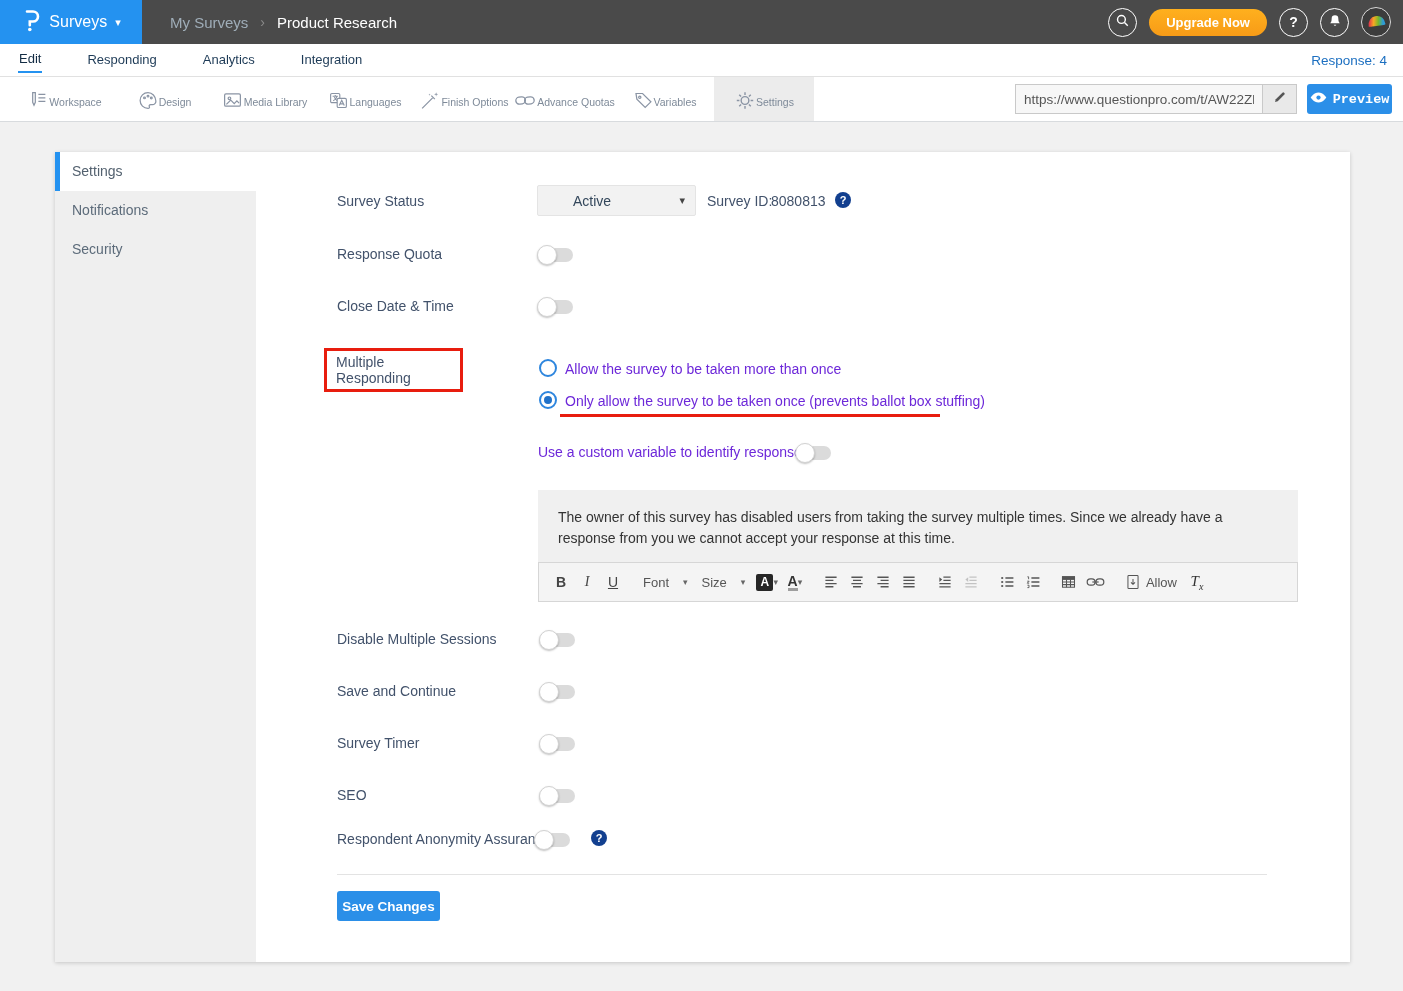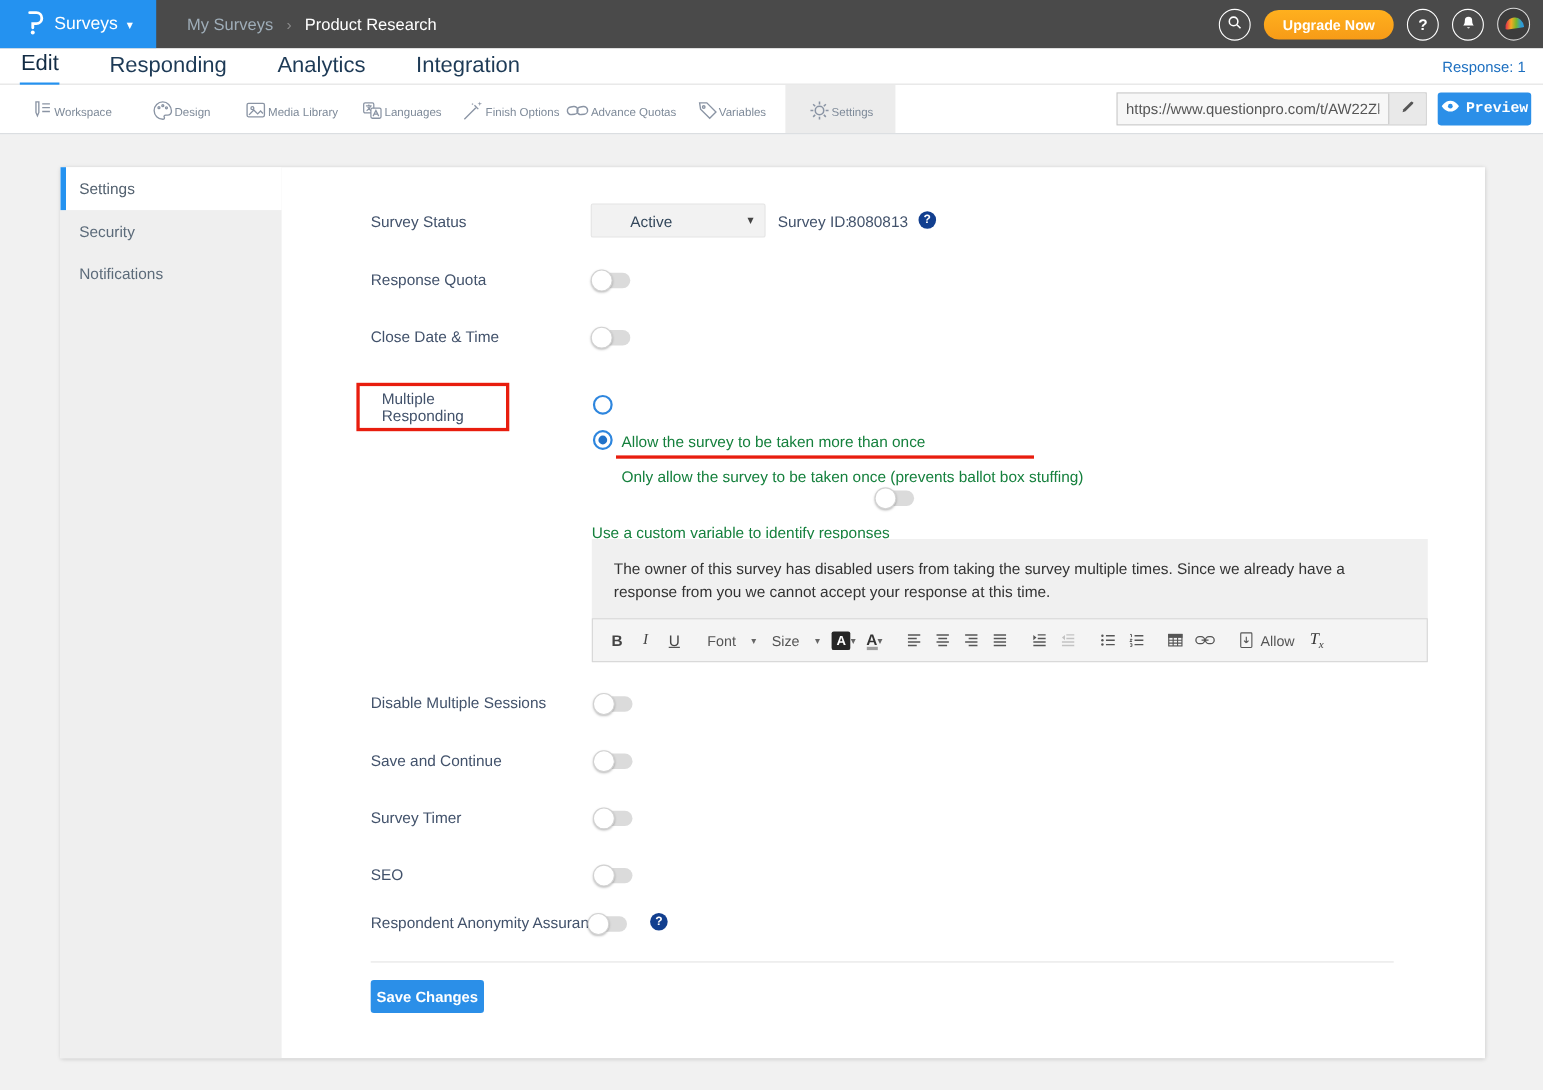--- a/index.html
+++ b/index.html
@@ -16,21 +16,21 @@
   .bc-sep { color:#8a8a8a; font-size:14px; }
   .bc-current { color:#fff; }
   .topbar-right { position:absolute; right:12px; top:0; height:44px; display:flex; align-items:center; gap:12px; }
   .circle-btn { width:29px; height:29px; border:1.5px solid #fff; border-radius:50%; display:flex; align-items:center; justify-content:center; color:#fff; font-weight:bold; font-size:14px; cursor:pointer; }
   .upgrade-btn { height:27px; padding:0 17px; background:linear-gradient(#ffb01e,#f79b17); border:none; border-radius:14px; color:#fff; font-weight:bold; font-size:13px; cursor:pointer; font-family:"Liberation Sans",sans-serif; }
   .avatar { width:30px; height:30px; border:1.5px solid #d8d8d8; border-radius:50%; background:#3c3c3c; position:relative; overflow:hidden; cursor:pointer; }
   .avatar .rainbow { position:absolute; left:6px; top:8px; width:17px; height:10px; border-radius:50% 50% 4px 4px / 100% 100% 8% 8%; background:linear-gradient(100deg,#e4354b 10%,#f7a823 35%,#76b82a 60%,#2e9bd6 85%); transform:rotate(-8deg); }
 
   
   .navbar { height:33px; background:#fff; border-bottom:1px solid #e1e1e1; display:flex; align-items:center; padding-left:18px; position:relative; }
-  .nav-tab { font-size:20px; color:#1d3a56; margin-right:44px; cursor:pointer; padding:4px 1px 5px; }
+  .nav-tab { font-size:13px; color:#1d3a56; margin-right:44px; cursor:pointer; padding:4px 1px 5px; }
   .nav-tab.active { color:#132c44; border-bottom:2px solid #2492f0; }
   .response-count { position:absolute; right:16px; color:#1c6fc0; font-size:13.5px; }
 
   
   .toolbar { height:45px; background:#fff; border-bottom:1px solid #d8dbde; display:flex; align-items:stretch; padding-left:14px; padding-right:11px; }
   .tool-item { width:100px; display:flex; flex-direction:row; align-items:center; justify-content:center; cursor:pointer; padding-top:3px; }
   .tool-item.active { background:#ececec; }
   .tool-item svg { display:block; }
   .tool-label { font-size:10.5px; color:#7e8a99; margin-top:2px; white-space:nowrap; }
   .tool-right { margin-left:auto; display:flex; align-items:center; gap:10px; }
@@ -56,24 +56,24 @@
   .dropdown { position:absolute; width:159px; height:31px; background:#f2f2f2; border:1px solid #e4e4e4; border-radius:2px; display:flex; align-items:center; padding:0 10px; cursor:pointer; }
   .dropdown .val { font-size:14px; color:#33475b; flex:1; }
   .dropdown .caret { font-size:11px; color:#444; }
 
   
   .help-dot { position:absolute; width:16px; height:16px; border-radius:50%; background:#123f8f; color:#fff; font-size:11px; font-weight:bold; display:flex; align-items:center; justify-content:center; cursor:pointer; }
 
   
   .radio { position:absolute; width:18px; height:18px; border:2px solid #2e86de; border-radius:50%; background:#fff; cursor:pointer; }
   .radio.checked::after { content:""; position:absolute; left:3px; top:3px; width:8px; height:8px; border-radius:50%; background:#2172c9; }
-  .radio-label { font-size:14px; color:#15803d;margin-top:32px; }
-
-  
-  .anno-box { position:absolute; border:3px solid #e81d0e; width:139px; height:44px; display:flex; align-items:center; padding-left:20px; }
+  .radio-label { font-size:14px; color:#6d28d9; }
+
+  
+  .anno-box { position:absolute; border:3px solid #e81d0e; width:139px; height:44px; display:flex; align-items:center; padding-left:9px; }
   .anno-underline { position:absolute; height:3px; background:#e81d0e; }
 
   
   .msg-box { position:absolute; background:#f0f0f0; width:760px; height:72px; padding:17px 20px; font-size:14px; line-height:21px; color:#333; }
   .editor-bar { position:absolute; width:760px; height:40px; background:#f4f4f4; border:1px solid #d6d6d6; display:flex; align-items:center; padding:0 10px; gap:2px; }
   .ed-btn { min-width:24px; height:26px; display:flex; align-items:center; justify-content:center; color:#444; font-size:14px; cursor:pointer; border-radius:2px; padding:0 3px; }
   .ed-btn.b { font-weight:bold; }
   .ed-btn.i { font-style:italic; font-family:"Liberation Serif",serif; }
   .ed-btn.u { text-decoration:underline; }
   .ed-select { display:flex; align-items:center; gap:14px; color:#555; font-size:13px; padding:0 6px; height:26px; cursor:pointer; }
@@ -132,21 +132,21 @@
       <span class="rainbow"></span>
     </div>
   </div>
 </div>
 
 <div class="navbar">
   <span class="nav-tab active">Edit</span>
   <span class="nav-tab">Responding</span>
   <span class="nav-tab">Analytics</span>
   <span class="nav-tab">Integration</span>
-  <span class="response-count">Response: 1</span>
+  <span class="response-count">Response: 4</span>
 </div>
 
 <div class="toolbar">
   <div class="tool-item">
     <span>
       <svg width="23" height="21" viewBox="0 0 24 24" stroke="#8a94a4" stroke-width="1.4" fill="none">
           <path d="M6.5 3v11l1.5 3.5L9.5 14V3z"></path>
           <path d="M13 5h8M13 9h8M13 13h8"></path>
         </svg>
     </span>
@@ -243,22 +243,22 @@
       </span>
       <span>Preview</span>
     </button>
   </div>
 </div>
 
 <div class="card">
 
   <div class="side">
     <div class="side-item active">Settings</div>
+    <div class="side-item">Notifications</div>
     <div class="side-item">Security</div>
-    <div class="side-item">Notifications</div>
   </div>
 
   <span class="abs flabel" style="left:282px; top:41px;">Survey Status</span>
   <div class="dropdown" style="left:482px; top:33px;padding-left:35px;">
     <span class="val">Active</span>
     <span class="caret">▾</span>
   </div>
   <span class="abs flabel" style="left:652px; top:41px;">Survey ID:</span>
   <span class="abs flabel" style="left:716px; top:41px;">8080813</span>
   <div class="help-dot" style="left:780px; top:40px;">?</div>

